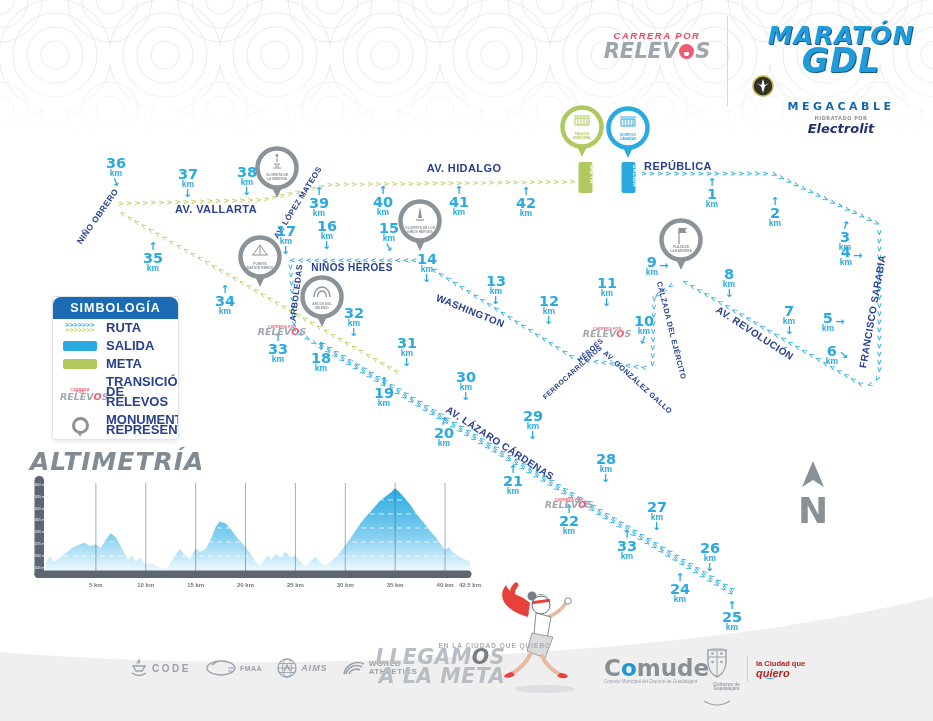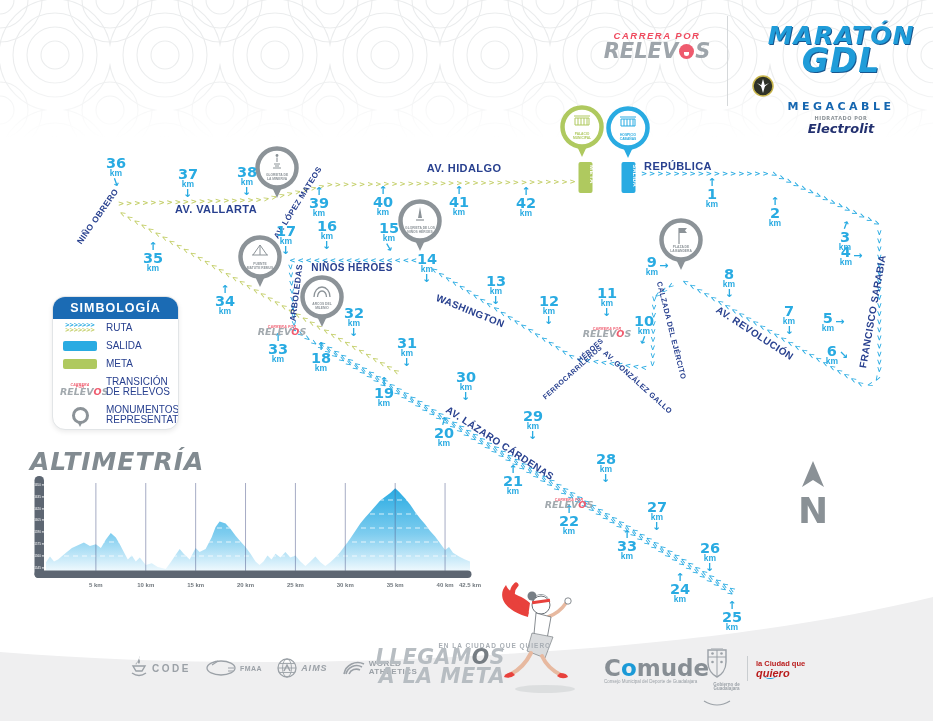--- a/index.html
+++ b/index.html
@@ -21,27 +21,27 @@
   #hdr-divider{left:727px;top:16px;width:1px;height:90px;background:#D5D8DA}
   #maraton-logo{left:752px;top:24px;width:178px;text-align:center;font-family:"DejaVu Sans",sans-serif}
   #maraton-logo .m1{font-size:25px;font-weight:800;font-style:italic;color:#1F9CD9;letter-spacing:1px;line-height:23px;text-shadow:1px 1px 0 #17568F}
   #maraton-logo .m2{font-size:33px;font-weight:800;font-style:italic;color:#1F9CD9;letter-spacing:1px;line-height:28px;text-shadow:1px 1px 0 #17568F}
   #maraton-logo .m2 svg{vertical-align:-3px}
   #maraton-logo .m3{font-size:11px;font-weight:800;color:#1566B0;letter-spacing:3.5px;margin-top:3px}
   #maraton-logo .m4{font-size:10px;font-weight:700;color:#8A9196;letter-spacing:1px;transform:scale(.5);transform-origin:center top;height:6px;margin-top:2px}
   #maraton-logo .m5{font-size:13px;font-weight:800;font-style:italic;color:#233170}
 
   
-  #legend{left:52px;top:296px;width:125px;background:#fff;border:1px solid #E2E5E7;border-radius:13px;
+  #legend{left:52px;top:296px;width:125px;background:#fff;border:1px solid #E2E5E7;border-radius:3px;
     box-shadow:0 2px 5px rgba(0,0,0,.08);overflow:hidden}
   #legend .lg-head{background:#1B6BB4;color:#fff;font-weight:800;font-size:12.5px;letter-spacing:1px;
     text-align:center;padding:4px 0;border-radius:8px 8px 0 0}
   #legend .lg-row{display:flex;align-items:center;padding:4px 6px 4px 7px;gap:6px}
   #legend .lg-sw{width:40px;flex:0 0 40px;text-align:center}
-  #legend .lg-lab{font-size:10px;font-weight:400;color:#28408F;line-height:10px}
+  #legend .lg-lab{font-size:13px;font-weight:700;color:#28408F;line-height:10px}
   .sw-chev{font-family:"DejaVu Sans Mono",monospace;font-weight:bold;font-size:7px;line-height:5px;letter-spacing:0}
   .sw-chev .c1{color:#29ABE2}.sw-chev .c2{color:#C4CF6A}
   .sw-bar{width:34px;height:10px;border-radius:2px;margin:0 auto}
   .mini-pin{width:11px;height:11px;border:3.5px solid #8C9398;border-radius:50%;margin:0 auto;position:relative}
   .mini-pin:after{content:"";position:absolute;left:2px;top:11px;width:0;height:0;border-left:3.5px solid transparent;
     border-right:3.5px solid transparent;border-top:6px solid #8C9398}
 
   
   #markers{position:absolute;inset:0;z-index:4;pointer-events:none}
   .km{position:absolute;transform:translate(-50%,-50%);display:flex;flex-direction:column;align-items:center;
@@ -432,21 +432,21 @@
         </div>
         <div class="ar"><span style="transform:rotate(90deg)">↑</span></div>
       </div>
       <div class="km" style="left: 644px; top: 330px;">
         <div>
           <div class="num">10</div>
           <div class="unit">km</div>
         </div>
         <div class="ar"><span style="transform:rotate(200deg)">↑</span></div>
       </div>
-      <div class="km" style="left: 607px; top: 302px;">
+      <div class="km" style="left: 607px; top: 292px;">
         <div>
           <div class="num">11</div>
           <div class="unit">km</div>
         </div>
         <div class="ar"><span style="transform:rotate(180deg)">↑</span></div>
       </div>
       <div class="km" style="left: 549px; top: 310px;">
         <div>
           <div class="num">12</div>
           <div class="unit">km</div>

